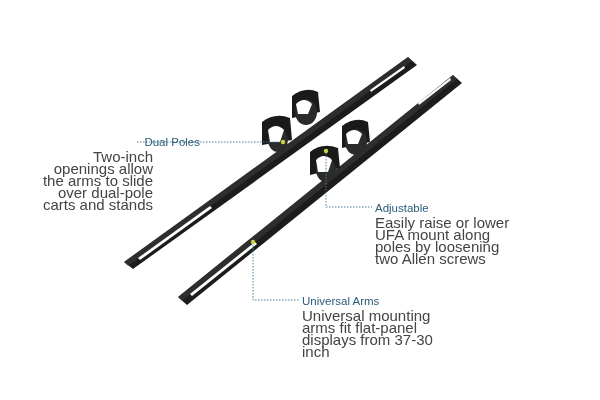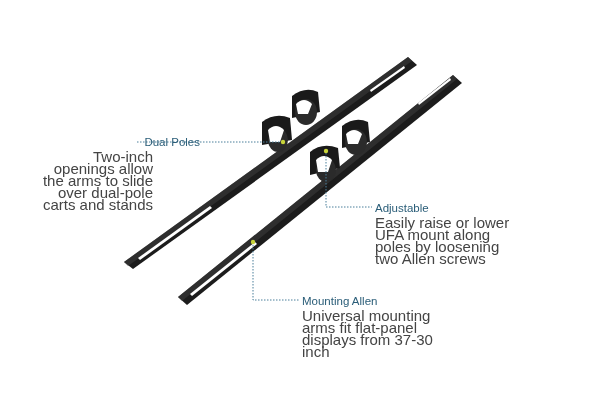--- a/index.html
+++ b/index.html
@@ -69,17 +69,17 @@
     <div class="title">Dual Poles</div>
     <div class="desc" style="width:118px;">Two-inch openings allow the arms to slide over dual-pole carts and stands</div>
   </div>
 
   <div class="callout" id="c-adj">
     <div class="title">Adjustable</div>
     <div class="desc" style="width:140px;">Easily raise or lower UFA mount along poles by loosening two Allen screws</div>
   </div>
 
   <div class="callout" id="c-mount">
-    <div class="title">Mounting Allen</div>
+    <div class="title">Universal Arms</div>
     <div class="desc" style="width:140px;">Universal mounting arms fit flat-panel displays from 37-30 inch</div>
   </div>
 
 </div>
 
 </body></html>

